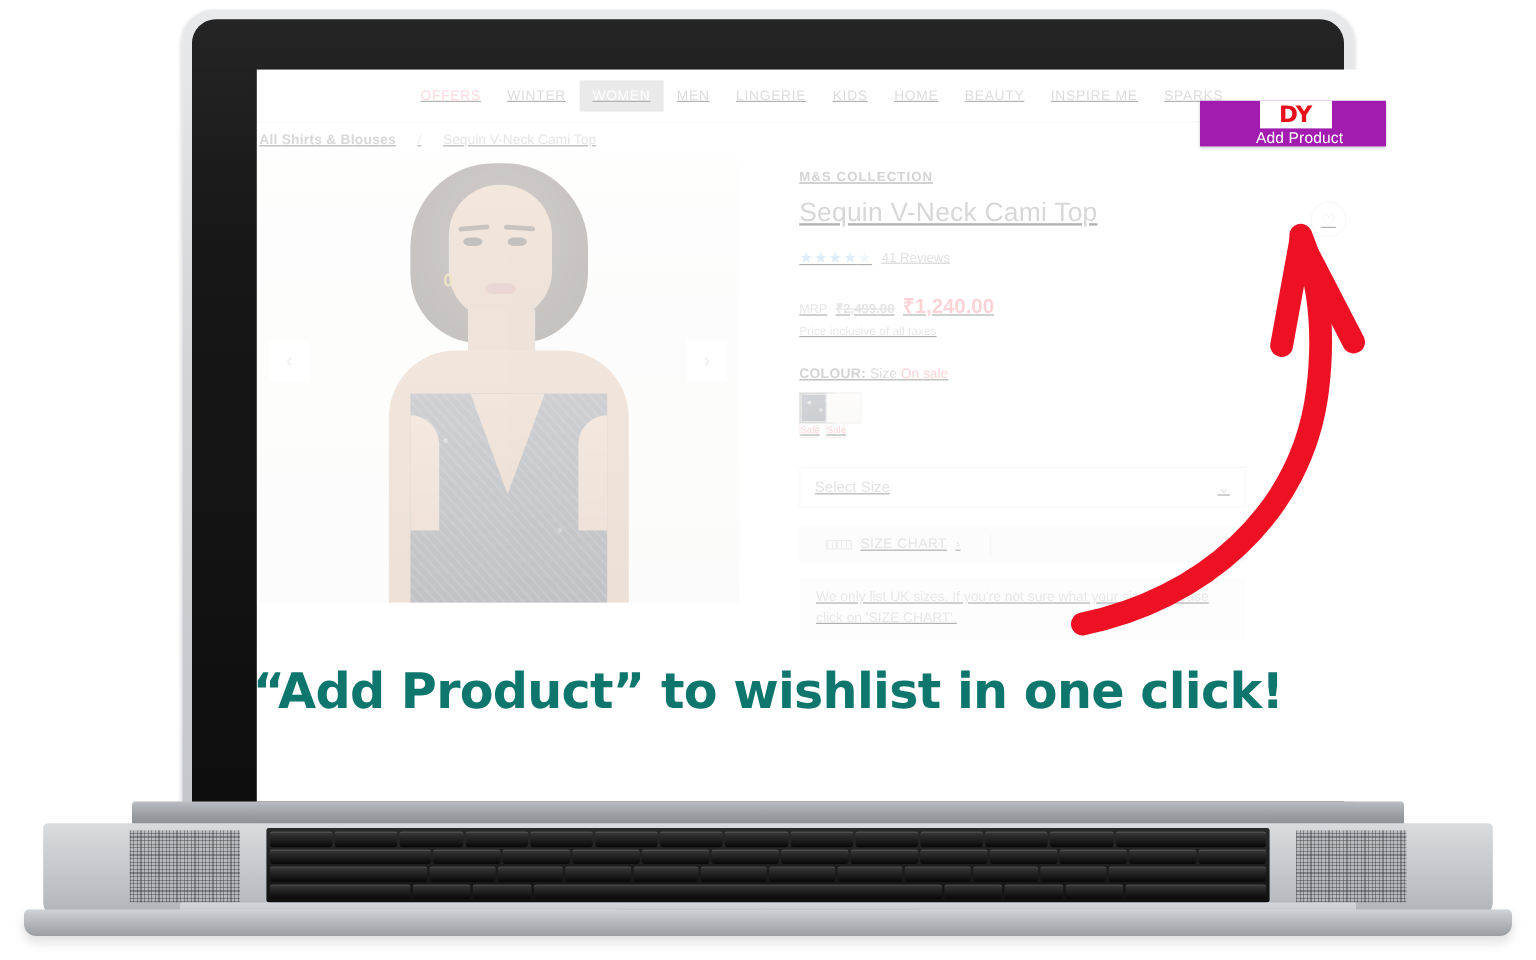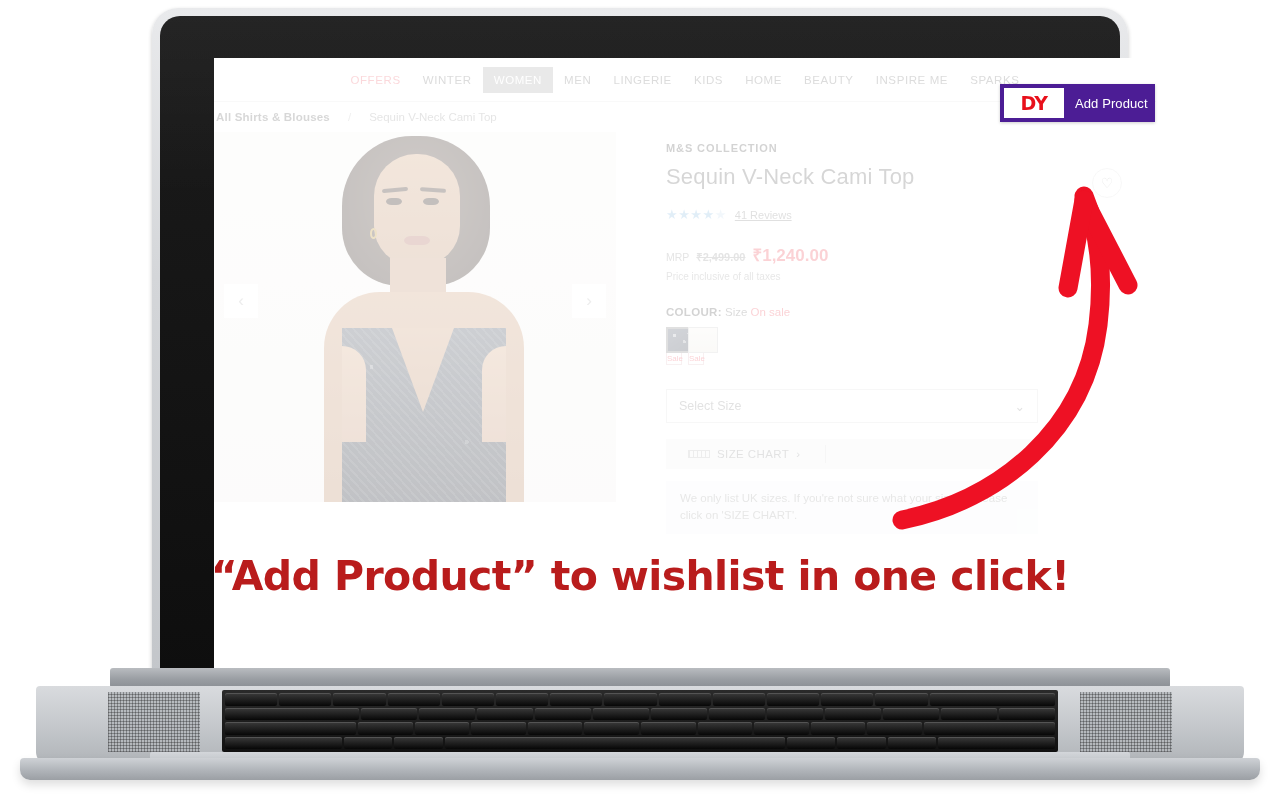--- a/index.html
+++ b/index.html
@@ -81,21 +81,21 @@
   .trackpad {
     position:absolute; left:512px; top:758px; width:256px; height:4px;
     background: linear-gradient(180deg,#a8acb1,#8e9297); border-radius:2px;
   }
   .palmrest {
     position:absolute; left:150px; top:752px; width:980px; height:14px;
     background: linear-gradient(180deg,#d3d6da,#c0c4c8); border-radius:2px;
   }
 
   
-  .page { position:absolute; inset:0; opacity:.30; }
+  .page { position:absolute; inset:0; opacity:.30;text-decoration:underline; }
 
   .topnav {
     height: 44px; display:flex; align-items:center; justify-content:center;
     gap: 0; background:#fff; border-bottom:1px solid #ececec;
   }
   .navitem {
     font-size: 11.5px; letter-spacing:.6px; color:#8d8d8d;
     padding: 7px 11px; white-space:nowrap; font-weight:400;
   }
   .navitem.offers { color:#f4828c; }
@@ -220,34 +220,35 @@
            background: repeating-linear-gradient(90deg,#c6c6c6 0 1px, transparent 1px 4px); }
   .sc-text { font-size:11.5px; color:#a3a3a3; letter-spacing:.4px; }
   .sc-div { width:1px; height:18px; background:#e3e3e3; margin-left:18px; }
   .ukinfo { margin-top:12px; width:372px; background:#fafbfc; padding:9px 14px;
             font-size:11.5px; color:#b2b2b2; line-height:1.5; }
 
   
   .arrow-svg { position:absolute; left:880px; top:110px; width:290px; height:430px; }
   .badge {
     position:absolute; left:1000px; top:84px; width:155px; height:38px;
-    background:#4c1d95; display:flex; align-items:center;
+    background:#a21caf; display:flex; align-items:center;
     box-shadow: 0 1px 3px rgba(0,0,0,.2);
+    flex-direction: column;
   }
   .badge .dy {
     width:60px; height:30px; background:#fff; margin-left:4px;
     display:flex; align-items:center; justify-content:center;
     color:#e8101b; font-weight:700; font-size:19px; letter-spacing:-.5px;
     font-family:"DejaVu Sans", sans-serif;
   }
   .badge .btxt { color:#fff; font-size:13px; margin-left:11px; letter-spacing:.1px; }
 
   .caption {
     position:absolute; left:0; top:552px; width:1280px; text-align:center;
-    color:#b91c1c; font-weight:700; font-size:41px; letter-spacing:-.6px;
+    color:#0f766e; font-weight:700; font-size:41px; letter-spacing:-.6px;
     font-family:"DejaVu Sans", sans-serif;
   }
 </style>
 </head>
 <body>
 
 <div id="stage">
 
   <div class="laptop-lid"></div>
   <div class="laptop-lid-inner"></div>

